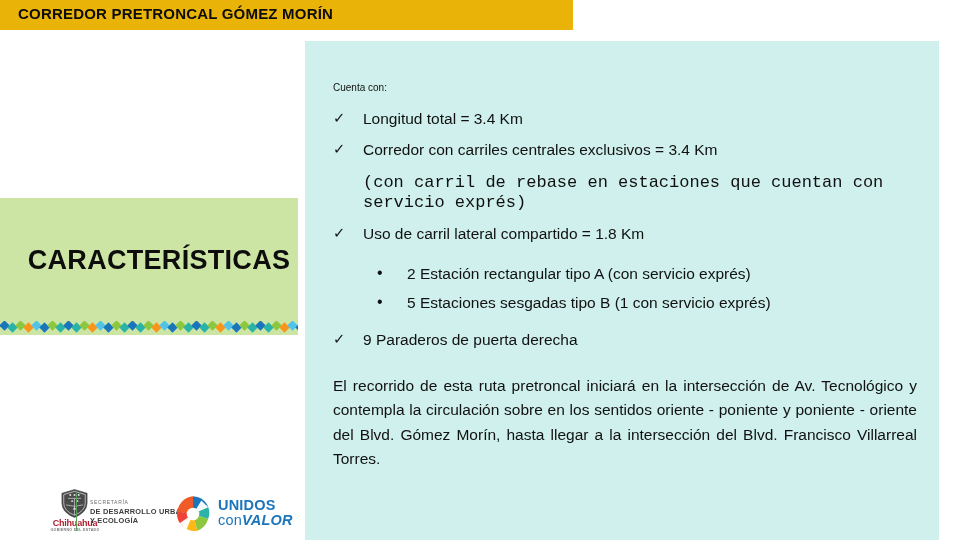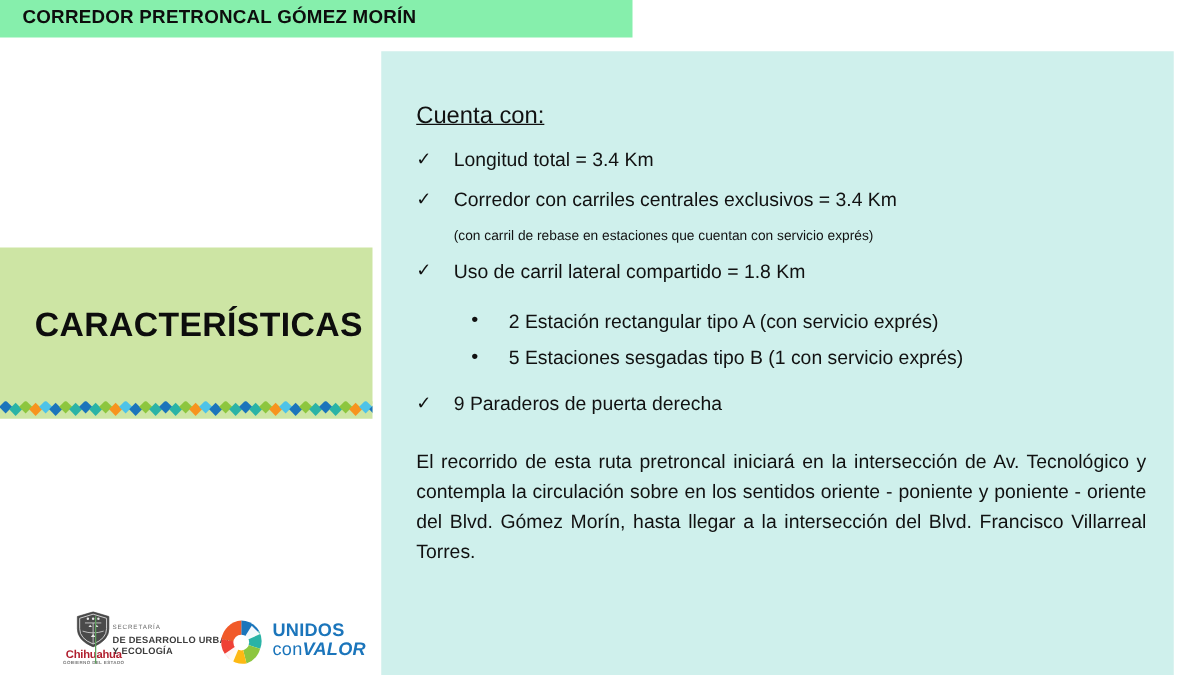--- a/index.html
+++ b/index.html
@@ -13,23 +13,23 @@
     font-family: "Liberation Sans", sans-serif;
     overflow: hidden;
     position: relative;
   }
 
   
   #title-bar {
     position: absolute;
     left: 0;
     top: 0;
-    width: 506px;
+    width: 573px;
     height: 30px;
-    background: #86efac;
+    background: #eab308;
   }
   #title-bar .title-text {
     position: absolute;
     left: 18px;
     top: 5px;
     font-size: 15px;
     font-weight: bold;
     color: #0d0d0d;
     letter-spacing: 0.2px;
     white-space: nowrap;
@@ -87,25 +87,24 @@
     background: #CFF0EC;
   }
   #content-inner {
     position: absolute;
     left: 28px;
     top: 41px;
     right: 22px;
   }
 
   .lead-line {
-    font-size: 19px;
+    font-size: 10px;
     color: #111111;
     margin: 0 0 16px 0;
     line-height: 1.15;
-    text-decoration: underline;
   }
 
   .check-item {
     display: flex;
     align-items: flex-start;
     margin: 0 0 14px 0;
     font-size: 15.5px;
     color: #111111;
     line-height: 1.15;
   }
@@ -114,23 +113,24 @@
     width: 30px;
     font-size: 14.5px;
     color: #111111;
   }
   .check-item .ctext {
     flex: 1 1 auto;
   }
 
   .sub-note {
     margin: 4px 0 13px 30px;
-    font-size: 11px;
+    font-size: 17px;
     color: #111111;
     line-height: 1.15;
+    font-family: Liberation Mono, monospace;
   }
 
   .dot-item {
     display: flex;
     align-items: flex-start;
     margin: 0 0 11px 44px;
     font-size: 15.5px;
     color: #111111;
     line-height: 1.15;
   }

